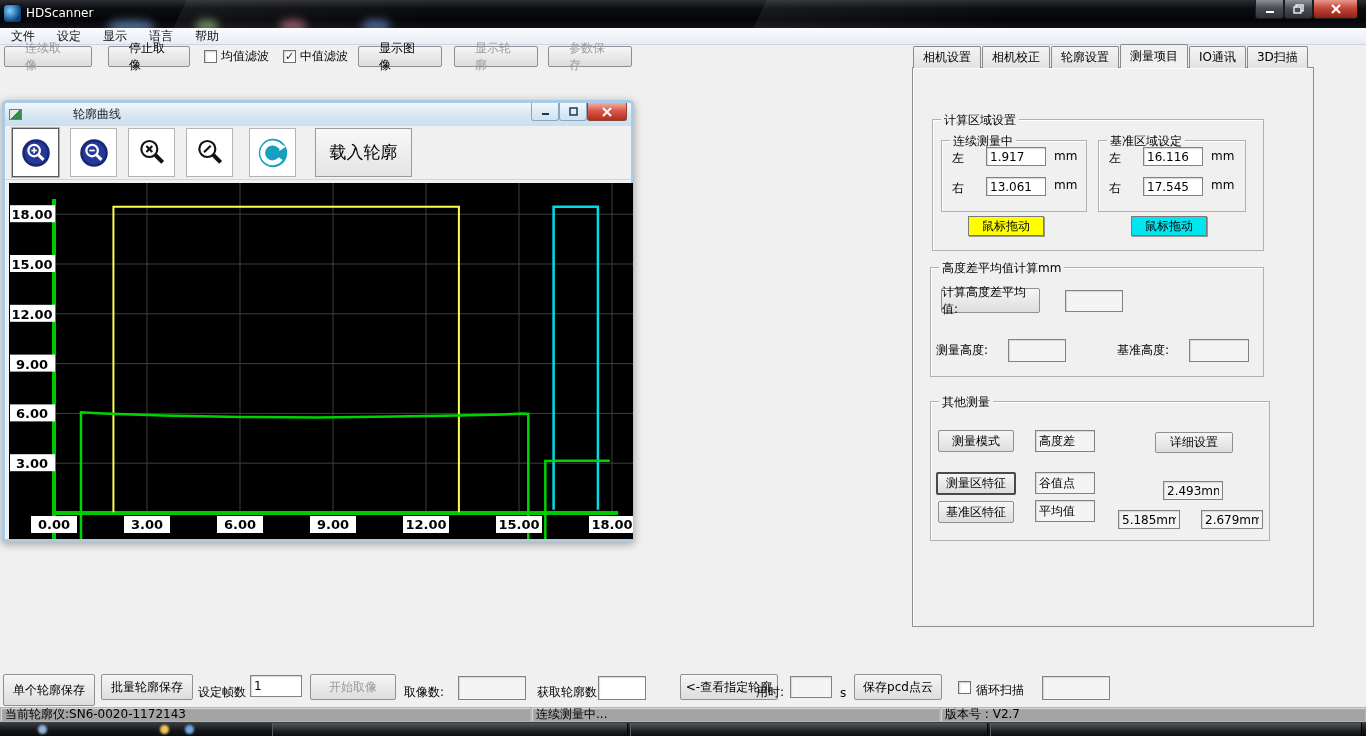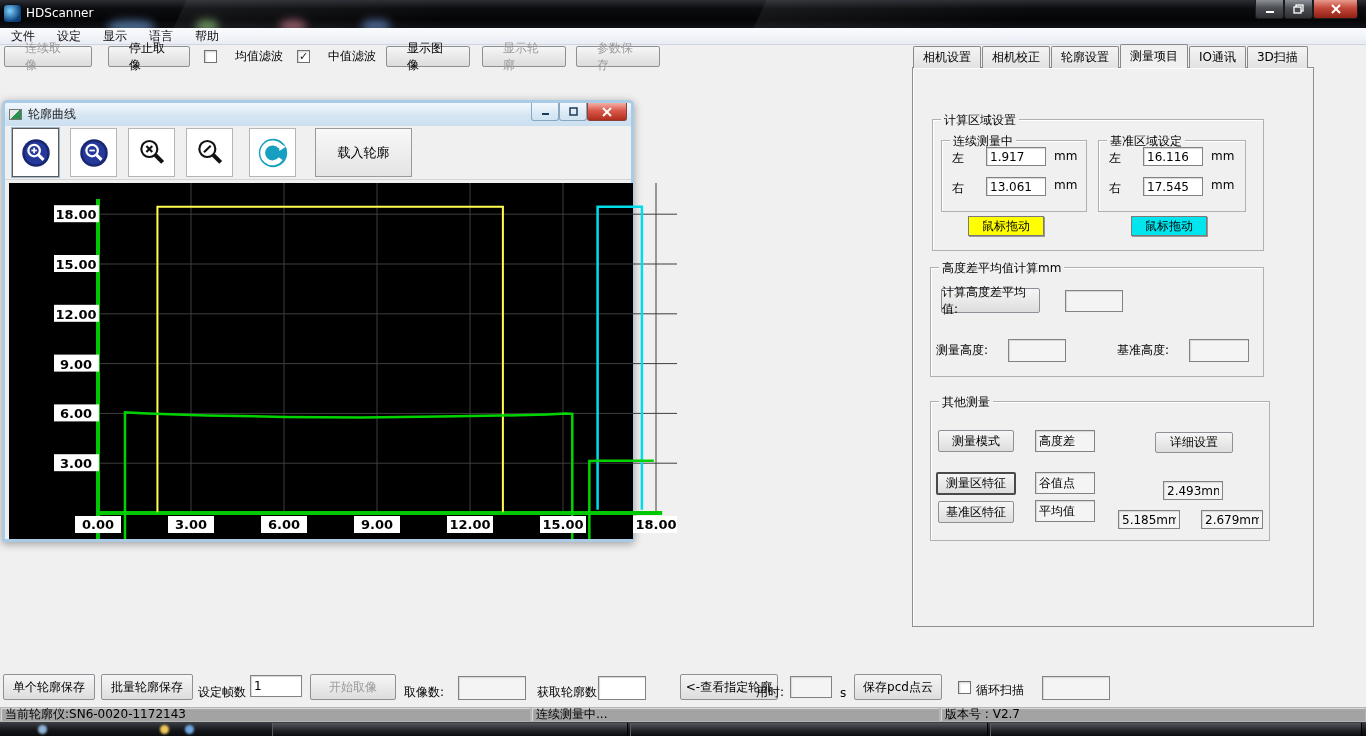--- a/index.html
+++ b/index.html
@@ -24,40 +24,40 @@
   .menubar { position:absolute; left:0; top:28px; width:1366px; height:17px;
     background:linear-gradient(180deg,#fafbfd,#e9edf4); border-bottom:1px solid #cfd5de; display:flex; align-items:center; }
   .menu-item { padding:0 11px; color:#111; }
   .toolbar { position:absolute; left:0; top:45px; width:1366px; height:23px; background:#f0f0f0; display:flex; align-items:center; }
   .tbtn { height:21px; margin-left:4px; padding:0 20px; background:linear-gradient(180deg,#f6f6f6,#dcdcdc);
     border:1px solid #8e9097; border-radius:2px; display:flex; align-items:center; justify-content:center; color:#000; }
   .tbtn.disabled { color:#9b9b9b; }
   .chk-wrap { display:flex; align-items:center; margin-left:14px; }
   .chk { width:13px; height:13px; background:#fff; border:1px solid #707070; box-shadow:inset 1px 1px 2px #cfcfcf;
     display:flex; align-items:center; justify-content:center; font-size:11px; line-height:11px; color:#1b1b1b; }
-  .chk-label { margin-left:18px; }
+  .chk-label { margin-left:4px; }
 
   
   .chart-window { position:absolute; left:2px; top:100px; width:632px; height:442px;
     border:3px solid #a9cbe6; border-radius:5px 5px 3px 3px; background:#f0f0f0; box-shadow:0 2px 8px rgba(0,0,0,.35); }
   .cw-titlebar { height:23px; background:linear-gradient(180deg,#f2f8fd,#d6e6f3 55%,#cbdff0); border-radius:2px 2px 0 0;
     display:flex; align-items:center; position:relative; }
   .cw-icon { width:13px; height:11px; margin:0 6px 0 4px; background:linear-gradient(135deg,#e8e8e8 50%,#2c8f4e 50%); border:1px solid #777; }
-  .cw-title { color:#1b1b1b; }
+  .cw-title { color:#1b1b1b;margin-left:45px; }
   .cw-btns { position:absolute; right:4px; top:0; display:flex; }
   .cw-btn { width:28px; height:18px; border:1px solid #8aa7c0; border-top:none; border-radius:0 0 3px 3px;
     background:linear-gradient(180deg,#fdfeff,#dfeaf4 50%,#cuddfb 51%,#d4e3f2); display:flex; align-items:center; justify-content:center; }
   .cw-btn.close { width:40px; background:linear-gradient(180deg,#f3b0a6,#d9594a 45%,#b02e1d); border-color:#8c4238; }
   .cw-toolbar { height:54px; background:#f0f0f0; border-bottom:1px solid #d5d5d5; position:relative; }
   .icon-btn { position:absolute; top:2px; width:47px; height:49px; background:#fff;
     border:1px solid #b5b5b5; display:flex; align-items:center; justify-content:center; }
   .icon-btn.first { border:1px solid #5a5a5a; box-shadow:0 0 0 1px #9fb8cc; }
   .load-btn { position:absolute; left:310px; top:2px; width:97px; height:49px; background:linear-gradient(180deg,#f8f8f8,#e4e4e4);
-    border:1px solid #9a9a9a; display:flex; align-items:center; justify-content:center; font-size:13px; }
-  .plot-wrap { position:absolute; left:4px; top:80px; width:624px; height:356px; background:#000;padding-left:44px; }
+    border:1px solid #9a9a9a; display:flex; align-items:center; justify-content:center; font-size:17px; }
+  .plot-wrap { position:absolute; left:4px; top:80px; width:624px; height:356px; background:#000; }
   .plot-wrap svg { font-family:"DejaVu Sans",sans-serif; }
 
   
   .right-panel { position:absolute; left:911px; top:44px; width:404px; height:583px; }
   .tabstrip { position:absolute; left:2px; top:0; height:24px; display:flex; z-index:2; }
   .tab { height:22px; margin-top:2px; padding:0 9px; border:1px solid #898989; border-bottom:none; border-radius:2px 2px 0 0;
     background:linear-gradient(180deg,#f4f4f4,#e2e2e2); display:flex; align-items:center; margin-right:1px; color:#000; }
   .tab.active { height:24px; margin-top:0; background:#f0f0f0; position:relative; z-index:3; }
   .panel-box { position:absolute; left:1px; top:23px; width:402px; height:560px; background:#f0f0f0;
     border:1px solid #8f8f8f; box-shadow:inset 1px 1px 0 #fdfdfd; }
@@ -313,21 +313,21 @@
       <input class="field ro" style="left: 232px; top: 79px; width: 60px; height: 19px;" value="2.493mm">
       <div class="pbtn" style="left:7px;top:99px;width:76px;height:22px">基准区特征</div>
       <input class="field ro" style="left: 104px; top: 98px; width: 60px; height: 22px;" value="平均值">
       <input class="field ro" style="left: 187px; top: 108px; width: 62px; height: 19px;" value="5.185mm">
       <input class="field ro" style="left: 270px; top: 108px; width: 62px; height: 19px;" value="2.679mm">
     </div>
   </div>
 </div>
 
 <div class="bottom-bar">
-  <div class="pbtn" style="left:3px;top:4px;width:92px;height:26px">单个轮廓保存</div>
+  <div class="pbtn" style="left:3px;top:4px;width:92px;height:32px">单个轮廓保存</div>
   <div class="pbtn" style="left:101px;top:4px;width:92px;height:26px">批量轮廓保存</div>
   <span class="lbl" style="left:198px;top:14px">设定帧数</span>
   <input class="field" style="left: 250px; top: 5px; width: 52px; height: 22px;" value="1">
   <div class="pbtn" style="left:310px;top:4px;width:86px;height:26px;color:#9b9b9b">开始取像</div>
   <span class="lbl" style="left:404px;top:14px">取像数:</span>
   <input class="field ro" style="left: 458px; top: 6px; width: 68px; height: 24px;" value="">
   <span class="lbl" style="left:537px;top:14px">获取轮廓数</span>
   <input class="field" style="left: 598px; top: 6px; width: 48px; height: 24px;" value="">
   <div class="pbtn" style="left:680px;top:4px;width:98px;height:26px">&lt;-查看指定轮廓</div>
   <span class="lbl" style="left:756px;top:14px">用时:</span>

